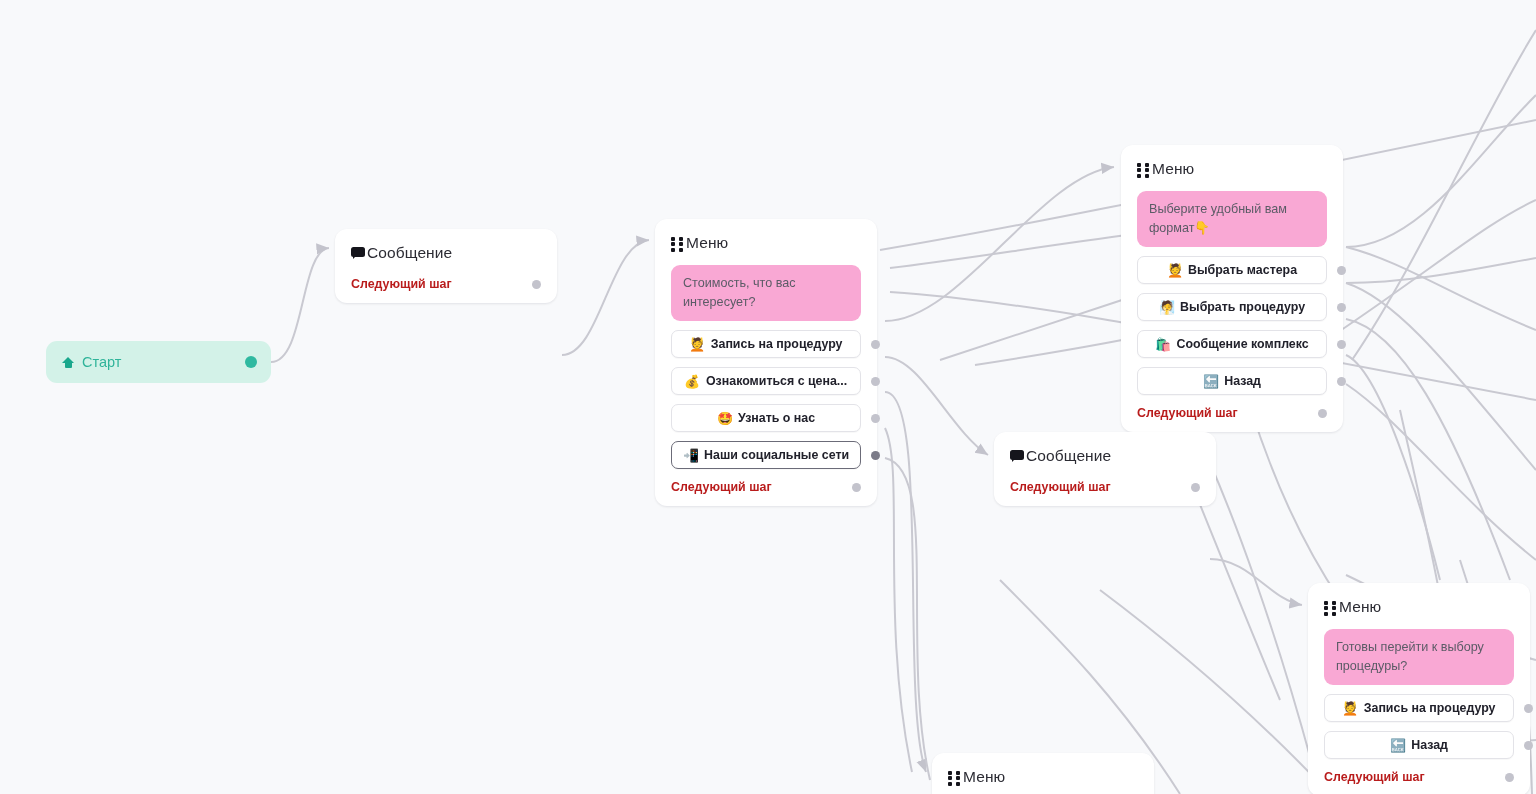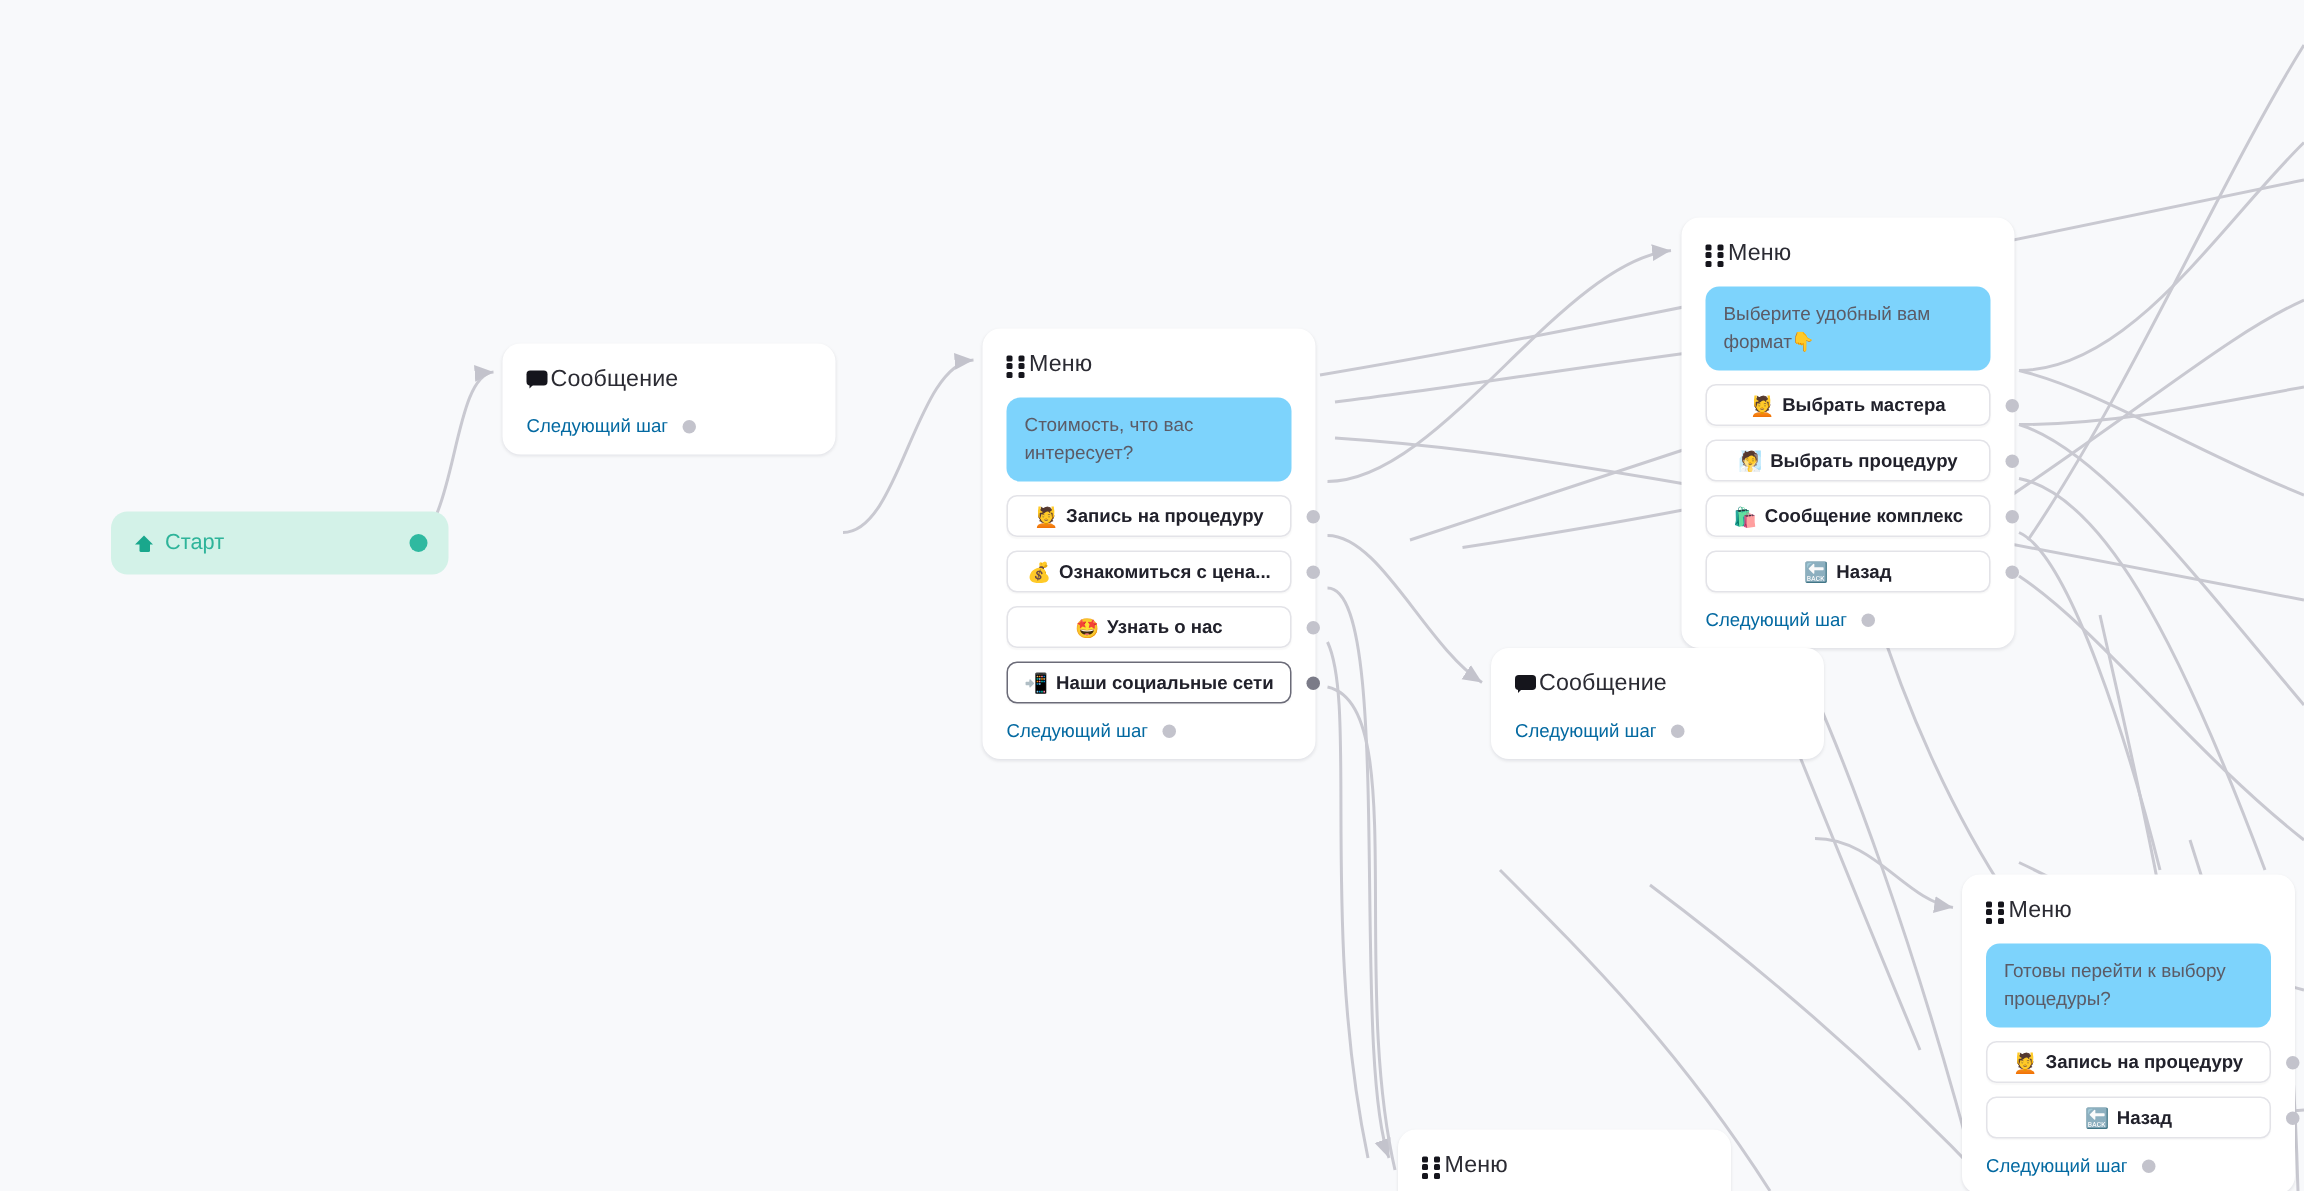--- a/index.html
+++ b/index.html
@@ -78,21 +78,21 @@
     border-radius: 2.5px;
   }
   .ico-bubble::after {
     content:"";
     position:absolute;
     left:2px; top:8px;
     border-left: 4px solid #15151c;
     border-bottom: 4px solid transparent;
   }
   .bubble {
-    background: #7dd3fc;
+    background: #f9a8d4;
     border-radius: 9px;
     padding: 9px 12px 10px 12px;
     font-size: 12.6px;
     line-height: 18.5px;
     color: #5b5b66;
     font-family: "Liberation Sans", sans-serif;
     position: relative;
   }
   .btn {
     position: relative;
@@ -122,43 +122,43 @@
     background: #c3c3cc;
     right: -20px;
     top: 50%;
     margin-top: -4.5px;
   }
   .btn.sel .port { background: #7b7b88; }
   .next {
     margin-top: 9px;
     display: flex;
     align-items: center;
-    justify-content: flex-start;
+    justify-content: space-between;
     gap: 10px;
     font-size: 12.4px;
-    color: #0369a1;
+    color: #b91c1c;
     height: 18px;
     position: relative;
+    font-weight: bold;
   }
   .next .dot {
     width: 9px; height: 9px;
     border-radius: 50%;
     background: #c3c3cc;
     flex: 0 0 auto;
   }
   
   .start-node {
     position: absolute;
     background: #d3f2e8;
     border-radius: 11px;
     display: flex;
     align-items: center;
     padding: 0 16px;
     box-sizing: border-box;
-    margin-left: 28px;
   }
   .start-label {
     font-size: 14.5px;
     color: #2fb49a;
     margin-left: 8px;
   }
   .home-ico {
     width: 12px; height: 12px;
     position: relative;
     flex: 0 0 auto;

